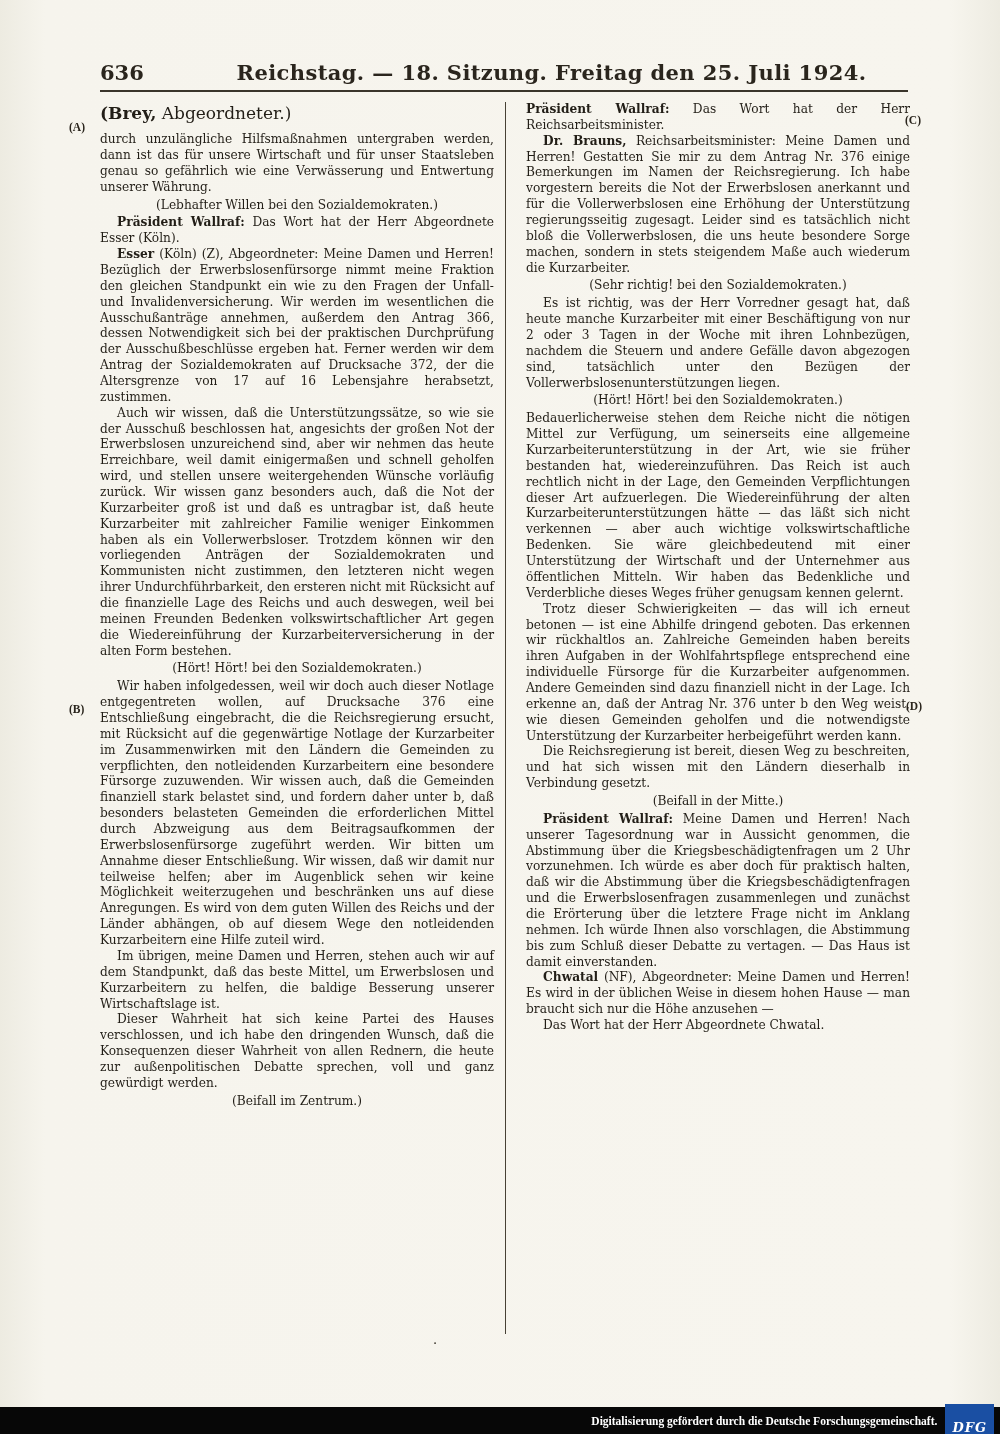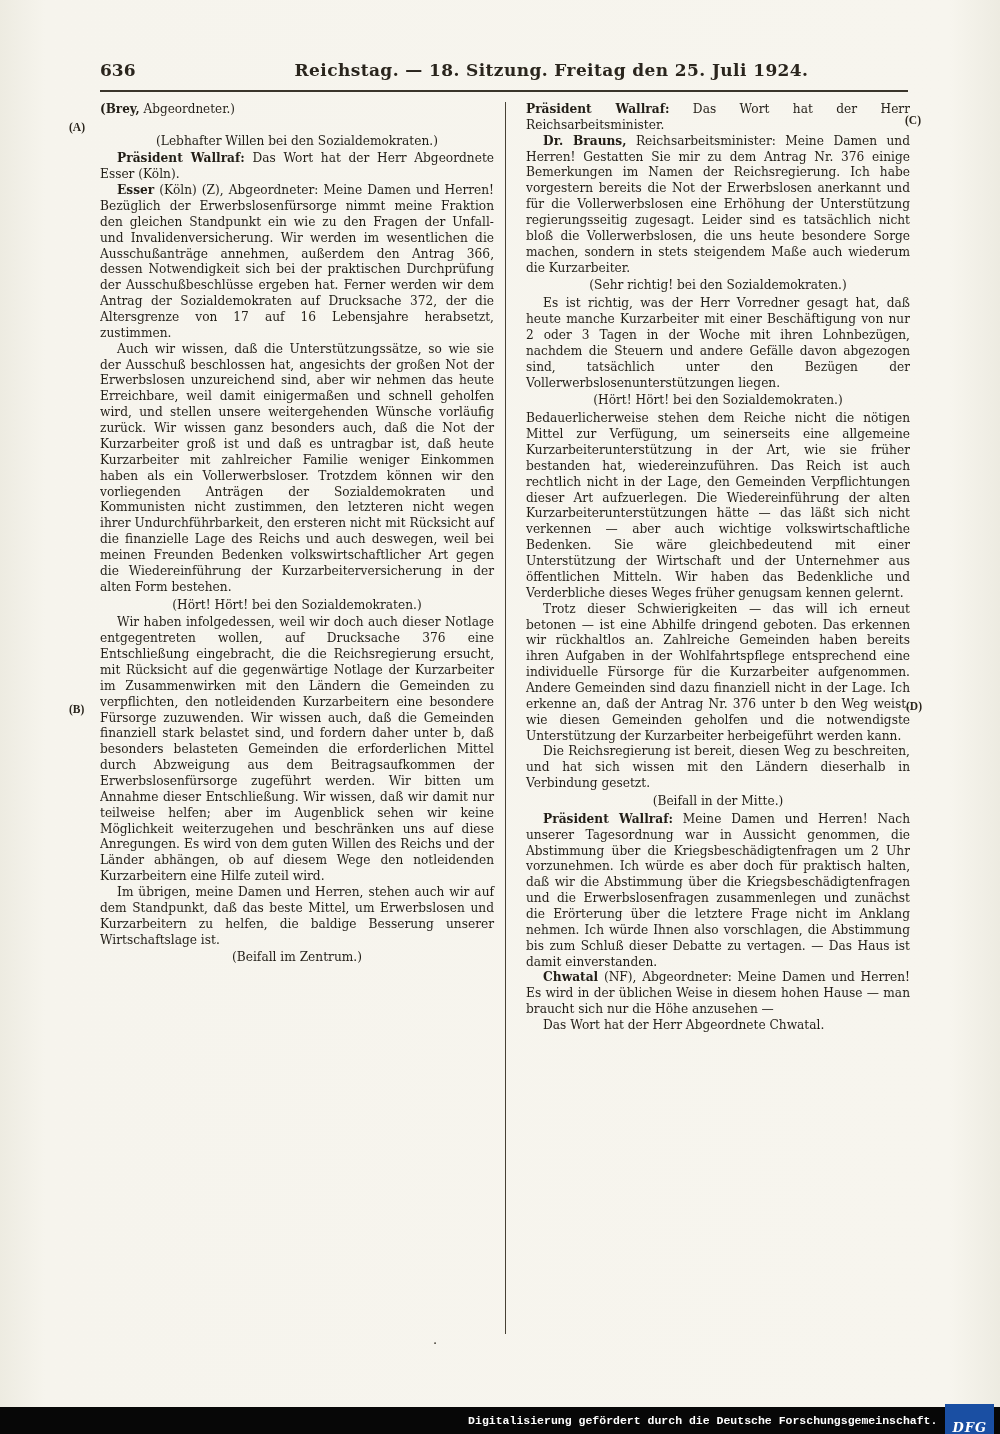--- a/index.html
+++ b/index.html
@@ -10,59 +10,59 @@
     font-family: "DejaVu Serif", "Liberation Serif", serif;
     color: #221e17;
   }
   .page {
     position: absolute; inset: 0;
     background: linear-gradient(90deg, #edebe1 0px, #f6f4ed 45px, #f7f5ee 950px, #edebe1 1000px);
   }
   .page-header {
     position: absolute; top: 60px; left: 100px; right: 92px;
     display: flex; align-items: baseline;
-    font-weight: bold; font-size: 17px; color: #2a251d;
+    font-weight: bold; font-size: 21px; color: #2a251d;
   }
   .page-number { width: 95px; }
   .header-title { flex: 1; text-align: center; letter-spacing: 0.4px; }
   .header-rule {
     position: absolute; top: 90px; left: 100px; right: 92px;
     border-bottom: 2px solid #3a352b;
   }
   .columns {
     position: absolute; top: 102px; left: 100px; right: 90px; bottom: 100px;
     display: flex; overflow: hidden;
   }
   .col {
     width: 50%; font-size: 12.2px; line-height: 1.3;
     text-align: justify; hyphens: auto;
   }
   .col-left  { padding-right: 11px; }
   .col-right { padding-left: 20px; border-left: 1.5px solid #474135; }
   p { margin: 0; text-indent: 1.4em; }
   p.noindent, p.runhead { text-indent: 0; }
   p.stage { text-align: center; text-indent: 0; margin: 2px 0; }
-  p.runhead { margin-bottom: 16px; font-size: 12px; }
+  p.runhead { margin-bottom: 8px; font-size: 17px; }
   .lead { font-weight: bold; }
   .margin-marker {
     position: absolute; font-size: 11.5px; font-weight: bold;
     font-family: "Liberation Serif", serif; color: #2a251d;
   }
   .marker-a { left: 69px;  top: 121px; }
   .marker-b { left: 69px;  top: 703px; }
   .marker-c { left: 905px; top: 114px; }
   .marker-d { left: 906px; top: 700px; }
   .print-mark { position: absolute; left: 433px; top: 1336px; font-size: 13px; color: #3a352b; }
   .scan-footer {
     position: absolute; left: 0; right: 0; bottom: 0; height: 27px;
     background: #070707; display: flex; align-items: center;
     justify-content: flex-end; gap: 8px; padding: 0 6px;
   }
   .footer-text {
-    color: #ffffff; font-family: Liberation Mono, monospace;
+    color: #ffffff; font-family: Liberation Serif, serif;
     font-weight: bold; font-size: 11.5px;
   }
   .dfg-logo {
     background: #1a4fa3; color: #ffffff;
     font-family: "DejaVu Serif", serif; font-style: italic; font-weight: bold;
     font-size: 13px; padding: 16px 7px 2px; letter-spacing: 1px;
   }
 </style>
 </head>
 <body>
@@ -77,27 +77,29 @@
   <header class="page-header">
     <span class="page-number">636</span>
     <span class="header-title">Reichstag. — 18. Sitzung. Freitag den 25. Juli 1924.</span>
   </header>
   <div class="header-rule"></div>
 
   <main class="columns">
 
     <section class="col col-left">
       <p class="runhead"><span class="lead">(Brey,</span> <span>Abgeordneter.)</span></p>
+      <p class="para noindent">durch unzulängliche Hilfsmaßnahmen untergraben werden, dann ist das für unsere Wirtschaft und für unser Staatsleben genau so gefährlich wie eine Verwässerung und Entwertung unserer Währung.</p>
       <p class="stage">(Lebhafter Willen bei den Sozialdemokraten.)</p>
       <p class="para speaker"><span class="lead">Präsident Wallraf:</span> <span>Das Wort hat der Herr Abgeordnete Esser (Köln).</span></p>
       <p class="para speaker"><span class="lead">Esser</span> <span>(Köln) (Z), Abgeordneter: Meine Damen und Herren! Bezüglich der Erwerbslosenfürsorge nimmt meine Fraktion den gleichen Standpunkt ein wie zu den Fragen der Unfall- und Invalidenversicherung. Wir werden im wesentlichen die Ausschußanträge annehmen, außerdem den Antrag 366, dessen Notwendigkeit sich bei der praktischen Durchprüfung der Ausschußbeschlüsse ergeben hat. Ferner werden wir dem Antrag der Sozialdemokraten auf Drucksache 372, der die Altersgrenze von 17 auf 16 Lebensjahre herabsetzt, zustimmen.</span></p>
       <p class="para">Auch wir wissen, daß die Unterstützungssätze, so wie sie der Ausschuß beschlossen hat, angesichts der großen Not der Erwerbslosen unzureichend sind, aber wir nehmen das heute Erreichbare, weil damit einigermaßen und schnell geholfen wird, und stellen unsere weitergehenden Wünsche vorläufig zurück. Wir wissen ganz besonders auch, daß die Not der Kurzarbeiter groß ist und daß es untragbar ist, daß heute Kurzarbeiter mit zahlreicher Familie weniger Einkommen haben als ein Vollerwerbsloser. Trotzdem können wir den vorliegenden Anträgen der Sozialdemokraten und Kommunisten nicht zustimmen, den letzteren nicht wegen ihrer Undurchführbarkeit, den ersteren nicht mit Rücksicht auf die finanzielle Lage des Reichs und auch deswegen, weil bei meinen Freunden Bedenken volkswirtschaftlicher Art gegen die Wiedereinführung der Kurzarbeiterversicherung in der alten Form bestehen.</p>
       <p class="stage">(Hört! Hört! bei den Sozialdemokraten.)</p>
       <p class="para">Wir haben infolgedessen, weil wir doch auch dieser Notlage entgegentreten wollen, auf Drucksache 376 eine Entschließung eingebracht, die die Reichsregierung ersucht, mit Rücksicht auf die gegenwärtige Notlage der Kurzarbeiter im Zusammenwirken mit den Ländern die Gemeinden zu verpflichten, den notleidenden Kurzarbeitern eine besondere Fürsorge zuzuwenden. Wir wissen auch, daß die Gemeinden finanziell stark belastet sind, und fordern daher unter b, daß besonders belasteten Gemeinden die erforderlichen Mittel durch Abzweigung aus dem Beitragsaufkommen der Erwerbslosenfürsorge zugeführt werden. Wir bitten um Annahme dieser Entschließung. Wir wissen, daß wir damit nur teilweise helfen; aber im Augenblick sehen wir keine Möglichkeit weiterzugehen und beschränken uns auf diese Anregungen. Es wird von dem guten Willen des Reichs und der Länder abhängen, ob auf diesem Wege den notleidenden Kurzarbeitern eine Hilfe zuteil wird.</p>
       <p class="para">Im übrigen, meine Damen und Herren, stehen auch wir auf dem Standpunkt, daß das beste Mittel, um Erwerbslosen und Kurzarbeitern zu helfen, die baldige Besserung unserer Wirtschaftslage ist.</p>
+      <p class="para">Dieser Wahrheit hat sich keine Partei des Hauses verschlossen, und ich habe den dringenden Wunsch, daß die Konsequenzen dieser Wahrheit von allen Rednern, die heute zur außenpolitischen Debatte sprechen, voll und ganz gewürdigt werden.</p>
       <p class="stage">(Beifall im Zentrum.)</p>
     </section>
 
     <section class="col col-right">
       <p class="para speaker noindent"><span class="lead">Präsident Wallraf:</span> <span>Das Wort hat der Herr Reichsarbeitsminister.</span></p>
       <p class="para speaker"><span class="lead">Dr. Brauns,</span> <span>Reichsarbeitsminister: Meine Damen und Herren! Gestatten Sie mir zu dem Antrag Nr. 376 einige Bemerkungen im Namen der Reichsregierung. Ich habe vorgestern bereits die Not der Erwerbslosen anerkannt und für die Vollerwerbslosen eine Erhöhung der Unterstützung regierungsseitig zugesagt. Leider sind es tatsächlich nicht bloß die Vollerwerbslosen, die uns heute besondere Sorge machen, sondern in stets steigendem Maße auch wiederum die Kurzarbeiter.</span></p>
       <p class="stage">(Sehr richtig! bei den Sozialdemokraten.)</p>
       <p class="para">Es ist richtig, was der Herr Vorredner gesagt hat, daß heute manche Kurzarbeiter mit einer Beschäftigung von nur 2 oder 3 Tagen in der Woche mit ihren Lohnbezügen, nachdem die Steuern und andere Gefälle davon abgezogen sind, tatsächlich unter den Bezügen der Vollerwerbslosenunterstützungen liegen.</p>
       <p class="stage">(Hört! Hört! bei den Sozialdemokraten.)</p>
       <p class="para noindent">Bedauerlicherweise stehen dem Reiche nicht die nötigen Mittel zur Verfügung, um seinerseits eine allgemeine Kurzarbeiterunterstützung in der Art, wie sie früher bestanden hat, wiedereinzuführen. Das Reich ist auch rechtlich nicht in der Lage, den Gemeinden Verpflichtungen dieser Art aufzuerlegen. Die Wiedereinführung der alten Kurzarbeiterunterstützungen hätte — das läßt sich nicht verkennen — aber auch wichtige volkswirtschaftliche Bedenken. Sie wäre gleichbedeutend mit einer Unterstützung der Wirtschaft und der Unternehmer aus öffentlichen Mitteln. Wir haben das Bedenkliche und Verderbliche dieses Weges früher genugsam kennen gelernt.</p>

